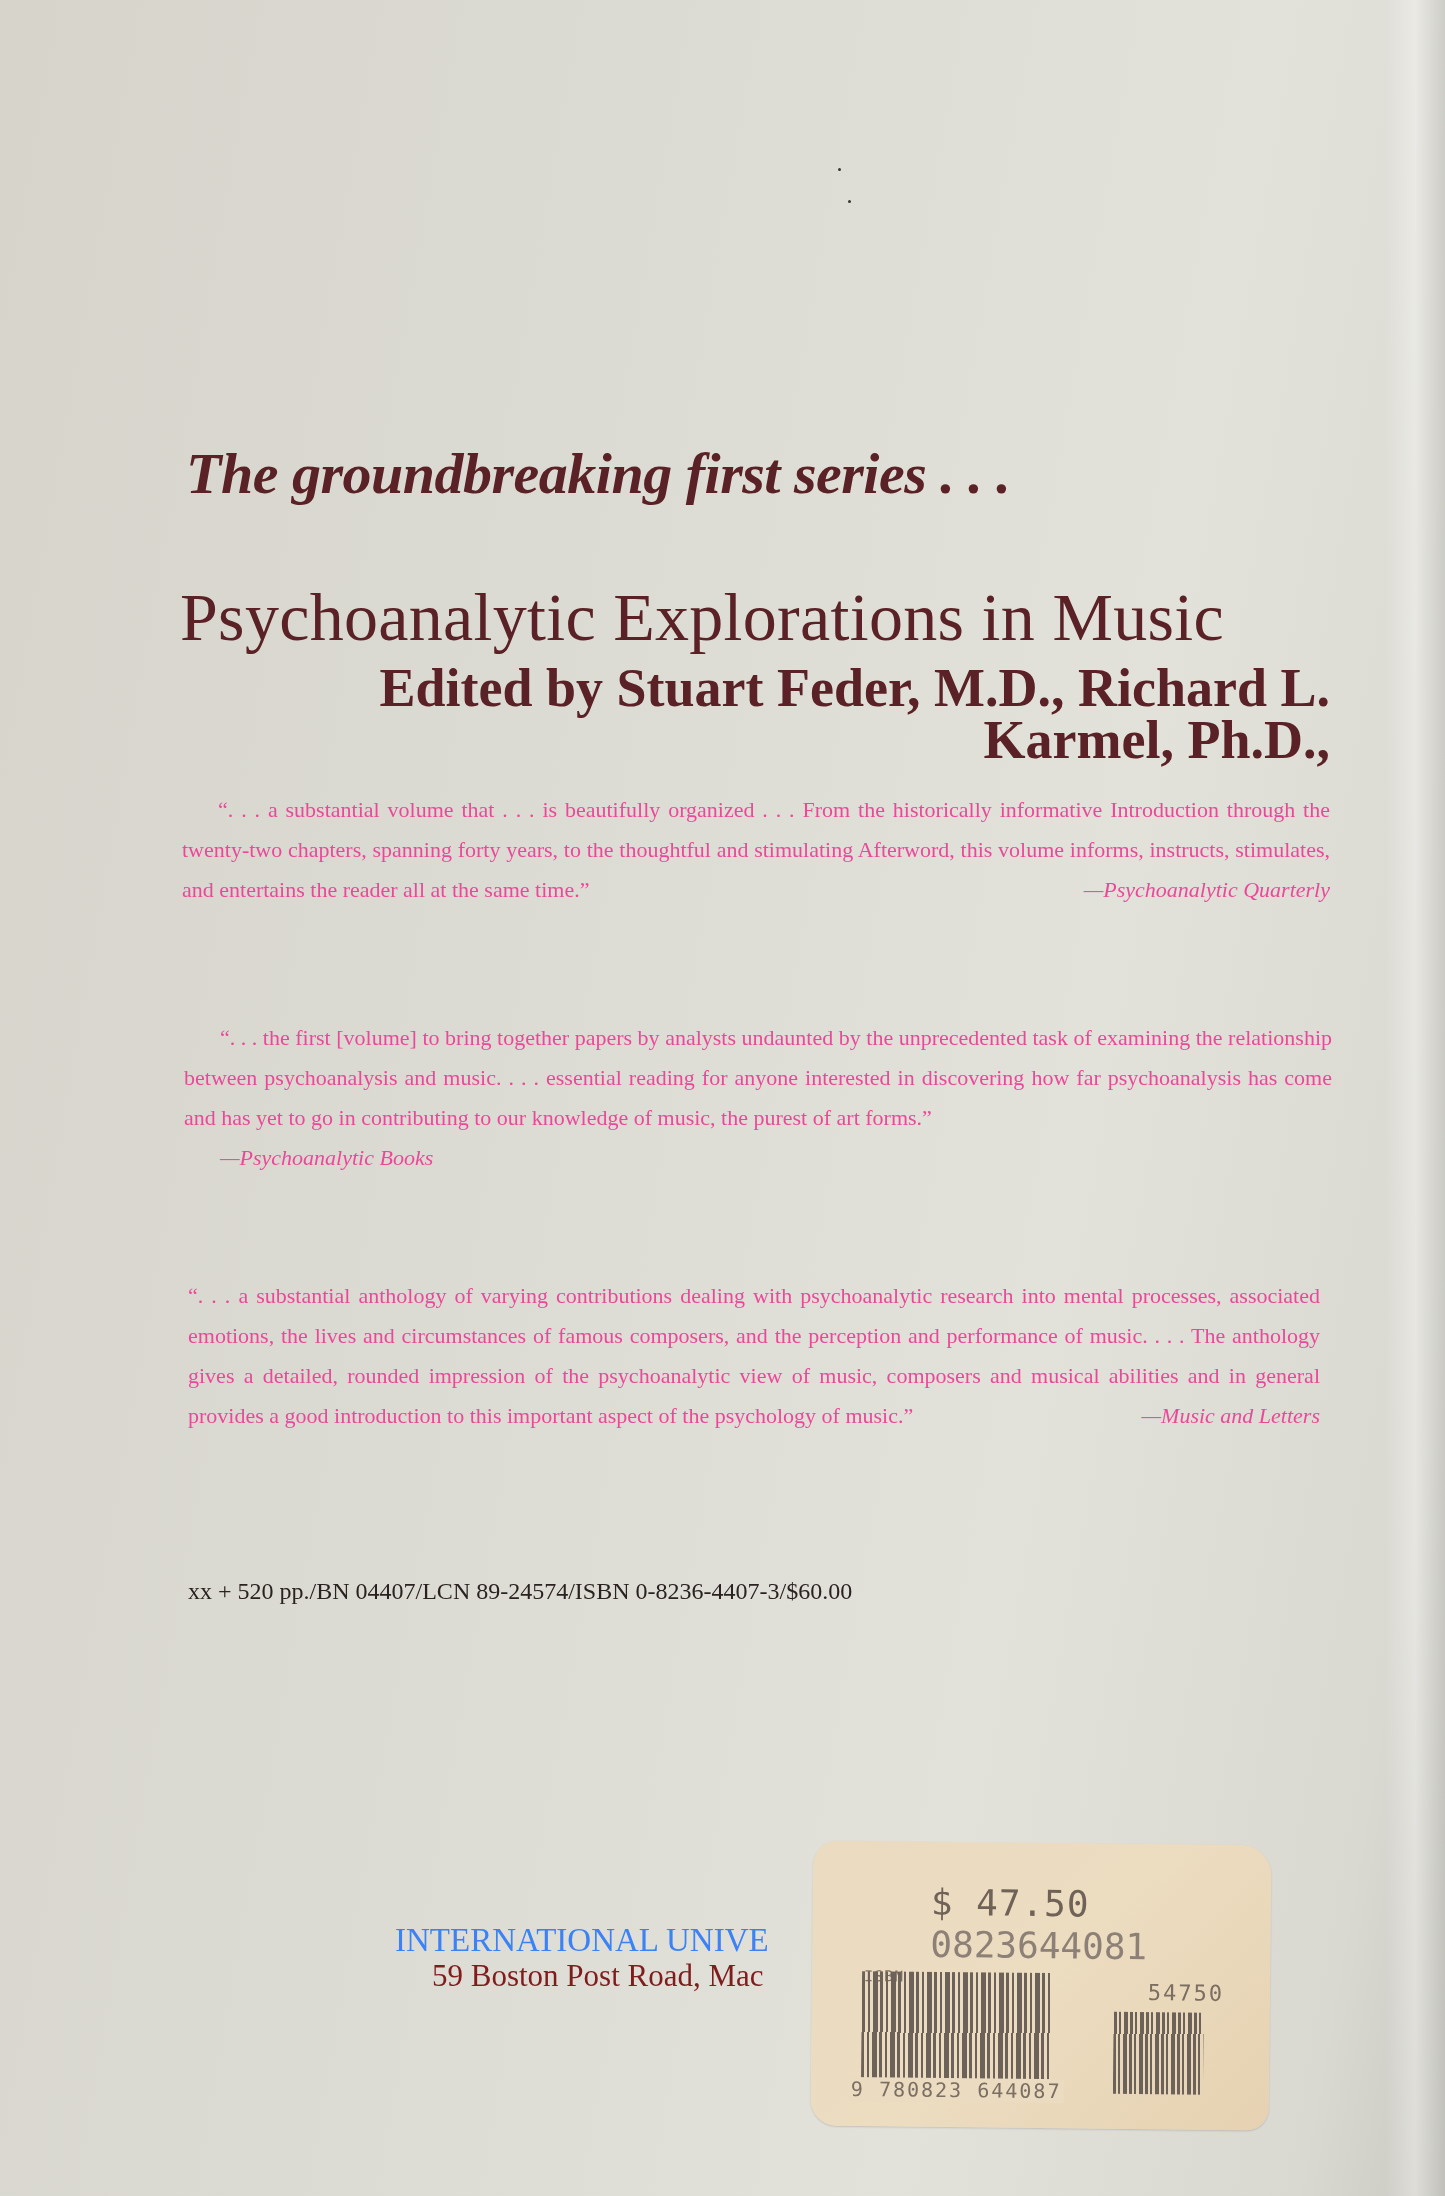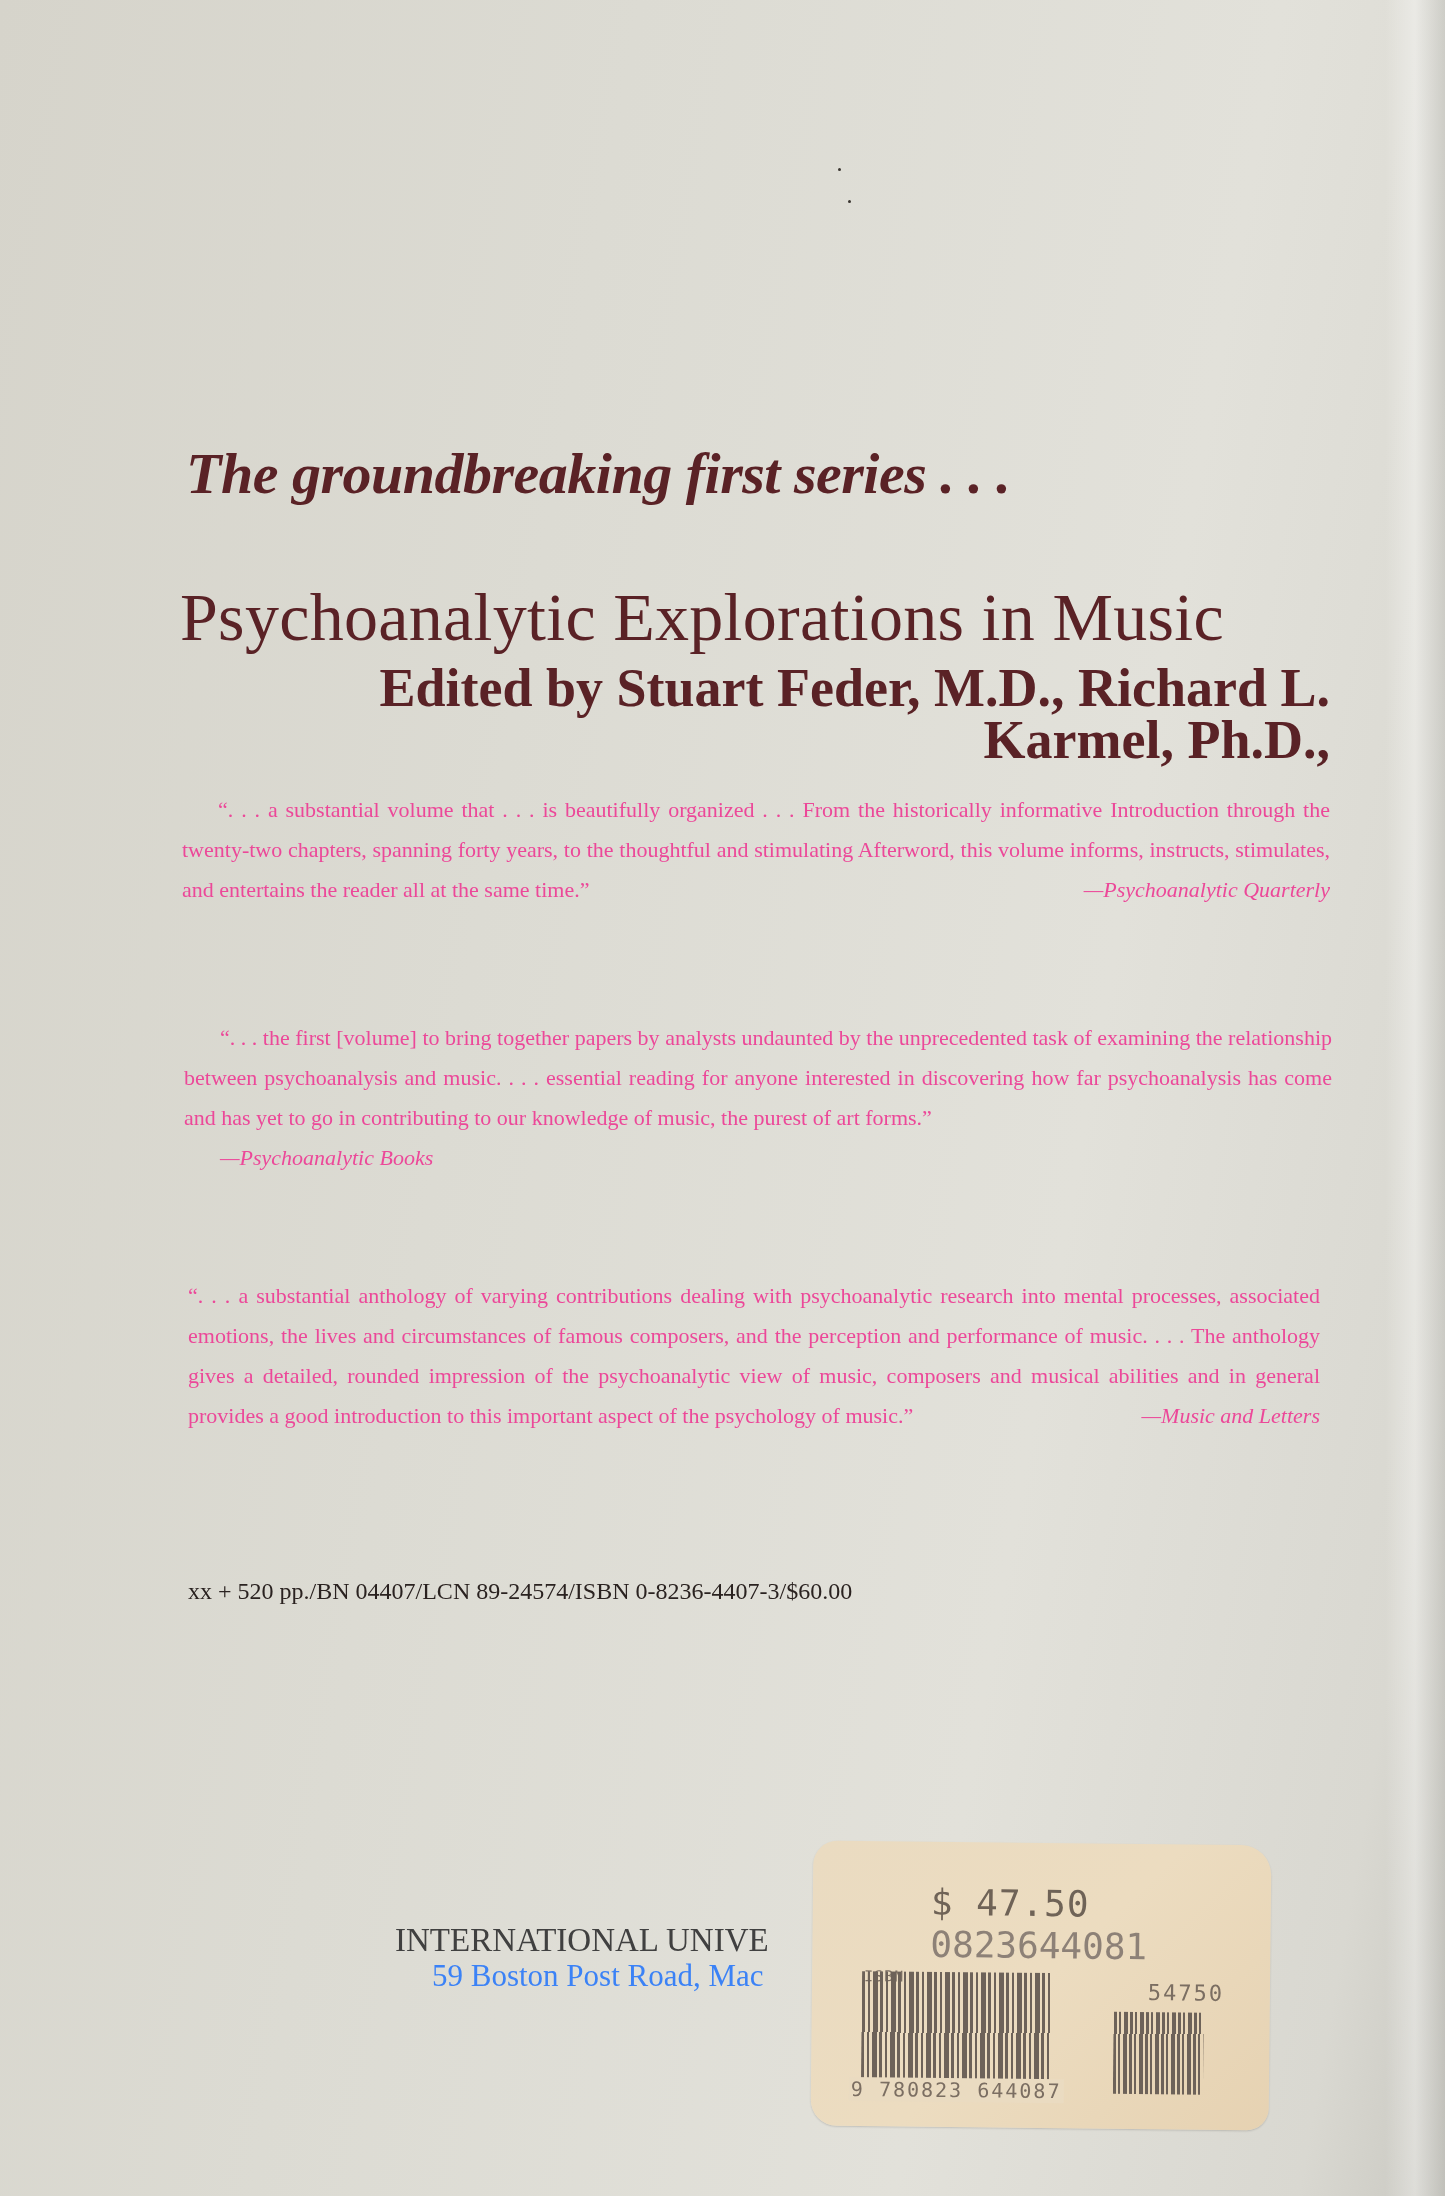--- a/index.html
+++ b/index.html
@@ -36,24 +36,24 @@
   .review .source.block { display: block; float: none; text-align: right; }
   .r1 { top: 790px; }
   .r2 { top: 1018px; left: 184px; }
   .r3 { top: 1276px; left: 188px; width: 1132px; }
   .indent { text-indent: 36px; }
   .pubinfo {
     position: absolute; left: 188px; top: 1578px;
     font-weight: normal; font-size: 24px; color: #2a2220;
   }
   .publisher {
-    position: absolute; left: 395px; top: 1922px; font-size: 33px; color: #404040;
+    position: absolute; left: 395px; top: 1922px; font-size: 33px; color: #3b82f6;
   }
   .address {
-    position: absolute; left: 432px; top: 1958px; font-size: 31px; color: #3b82f6;
+    position: absolute; left: 432px; top: 1958px; font-size: 31px; color: #7f1d1d;
   }
   .sticker {
     position: absolute; left: 812px; top: 1843px; width: 458px; height: 285px;
     background: linear-gradient(135deg, #eadbc1 0%, #ecdcc0 50%, #e6d2b2 100%);
     border-radius: 24px 30px 22px 26px;
     box-shadow: 0 1px 2px rgba(0,0,0,0.15);
     transform: rotate(0.6deg);
     font-family: "DejaVu Sans Mono", monospace;
     color: #7b6e62;
   }

